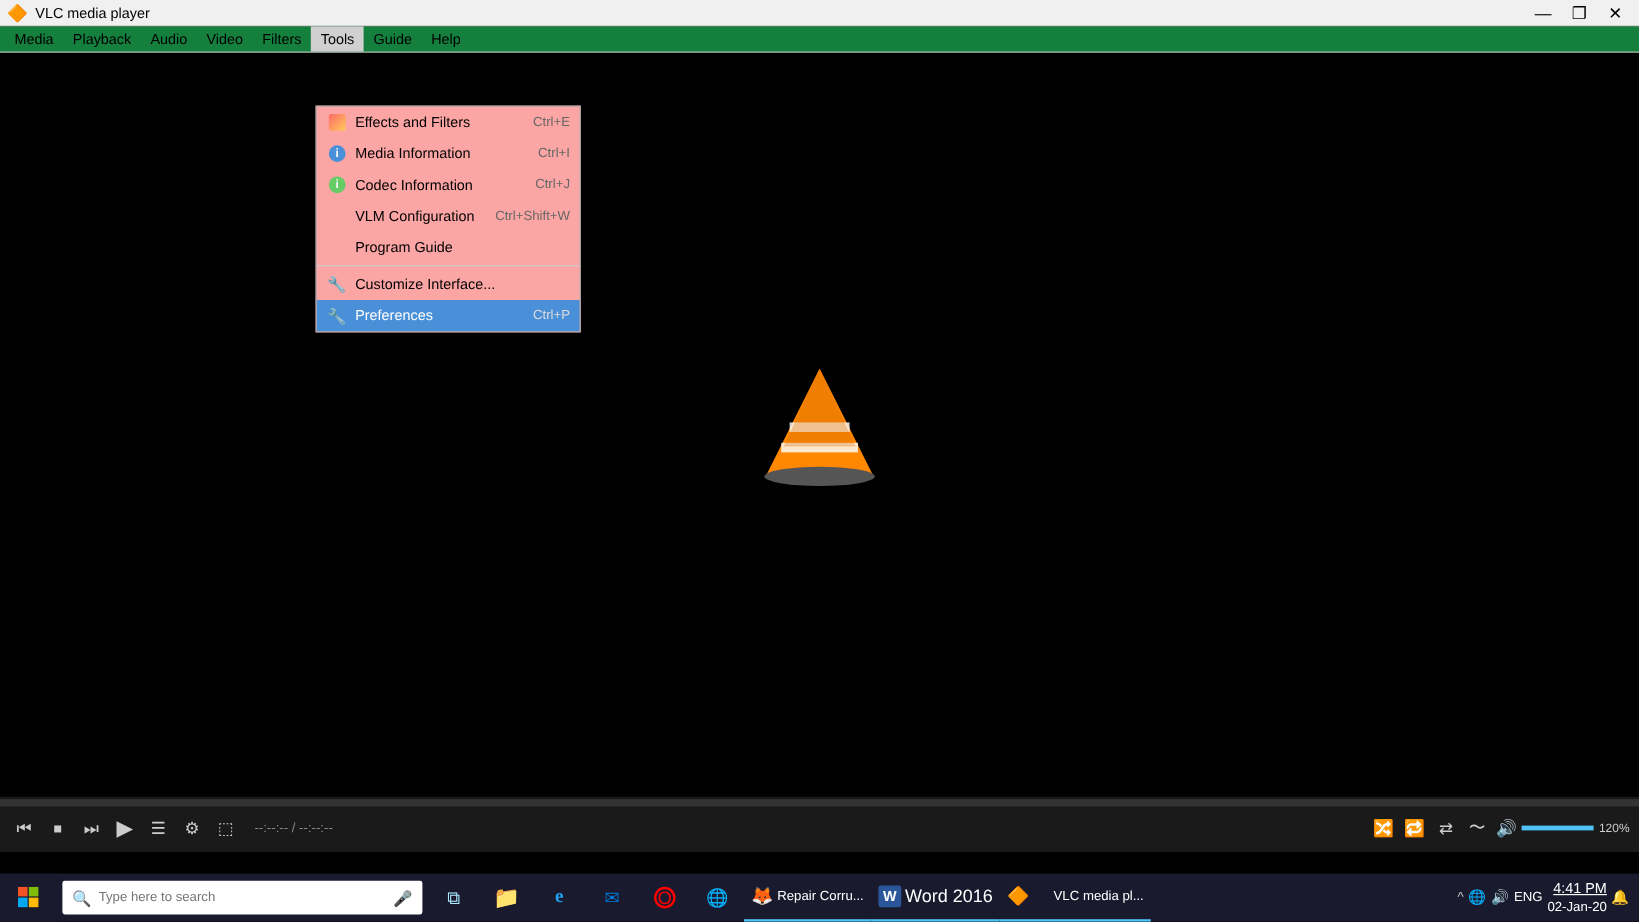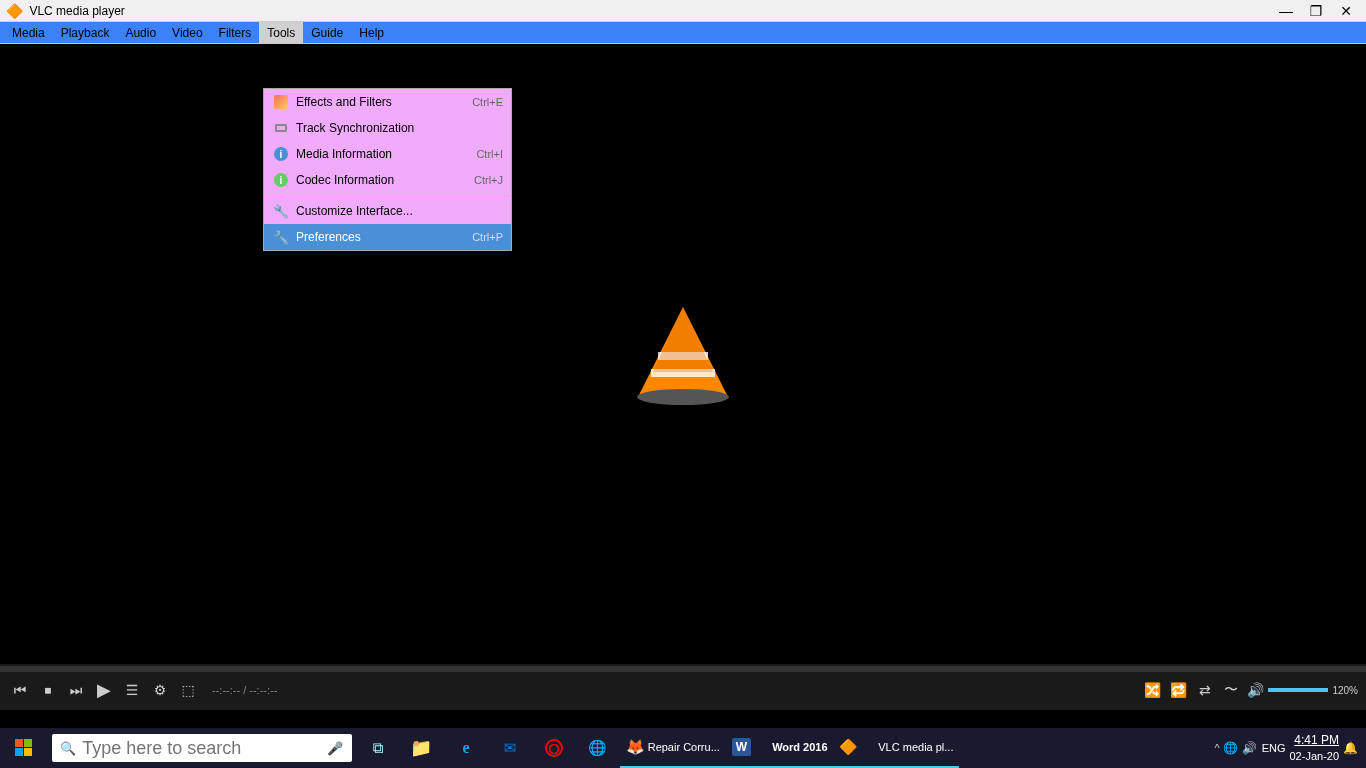--- a/index.html
+++ b/index.html
@@ -17,21 +17,21 @@
       border-bottom: 1px solid #ccc;
     }
     #titlebar-left { display: flex; align-items: center; gap: 6px; font-size: 12px; }
     #titlebar-controls { display: flex; gap: 2px; }
     .titlebar-btn { width: 28px; height: 22px; display: flex; align-items: center; justify-content: center; font-size: 14px; cursor: pointer; background: transparent; border: none; }
 
     
     #menubar {
       width: 100%;
       height: 22px;
-      background: #3b82f6;
+      background: #15803d;
       display: flex;
       align-items: center;
       padding: 0 4px;
       border-bottom: 1px solid #ccc;
     }
     .menu-item {
       padding: 2px 8px;
       cursor: pointer;
       font-size: 12px;
       height: 100%;
@@ -48,24 +48,24 @@
       display: flex;
       align-items: center;
       justify-content: center;
     }
 
     
     #tools-menu {
       position: absolute;
       top: 44px;
       left: 263px;
-      background: #f0abfc;
+      background: #fca5a5;
       border: 1px solid #aaa;
       box-shadow: 2px 2px 8px rgba(0,0,0,0.3);
-      width: 249px;
+      width: 221px;
       z-index: 1000;
     }
     .menu-row {
       display: flex;
       align-items: center;
       padding: 4px 8px;
       cursor: pointer;
       min-height: 24px;
       gap: 6px;
     }
@@ -292,45 +292,48 @@
   <div id="tools-menu">
 
     <div class="menu-row">
       <div class="menu-icon">
         <div class="icon-effects"></div>
       </div>
       <span class="menu-label">Effects and Filters</span>
       <span class="menu-shortcut">Ctrl+E</span>
     </div>
 
-    <div class="menu-row">
-      <div class="menu-icon">
-        <div class="icon-sync"></div>
-      </div>
-      <span class="menu-label">Track Synchronization</span>
-      <span class="menu-shortcut"></span>
-    </div>
 
     <div class="menu-row">
       <div class="menu-icon">
         <div class="icon-info">i</div>
       </div>
       <span class="menu-label">Media Information</span>
       <span class="menu-shortcut">Ctrl+I</span>
     </div>
 
     <div class="menu-row">
       <div class="menu-icon">
         <div class="icon-codec">i</div>
       </div>
       <span class="menu-label">Codec Information</span>
       <span class="menu-shortcut">Ctrl+J</span>
     </div>
 
-
+    <div class="menu-row">
+      <div class="menu-icon"></div>
+      <span class="menu-label">VLM Configuration</span>
+      <span class="menu-shortcut">Ctrl+Shift+W</span>
+    </div>
+
+    <div class="menu-row">
+      <div class="menu-icon"></div>
+      <span class="menu-label">Program Guide</span>
+      <span class="menu-shortcut"></span>
+    </div>
 
 
     <div class="menu-separator"></div>
 
     <div class="menu-row">
       <div class="menu-icon">
         <span class="icon-wrench">🔧</span>
       </div>
       <span class="menu-label">Customize Interface...</span>
       <span class="menu-shortcut"></span>
@@ -386,21 +389,21 @@
     <svg width="18" height="18" viewBox="0 0 18 18">
       <rect x="0" y="0" width="8" height="8" fill="#f35325"></rect>
       <rect x="9" y="0" width="8" height="8" fill="#81bc06"></rect>
       <rect x="0" y="9" width="8" height="8" fill="#05a6f0"></rect>
       <rect x="9" y="9" width="8" height="8" fill="#ffba08"></rect>
     </svg>
   </div>
 
   <div id="search-area">
     <span style="color:#888; font-size:13px;">🔍</span>
-    <input type="text" style="font-size: 18px; color: rgb(51, 51, 51);" placeholder="Type here to search">
+    <input type="text" style="font-size: 11px; color: rgb(51, 51, 51);" placeholder="Type here to search">
     <span style="color:#888; font-size:13px;">🎤</span>
   </div>
 
   <div class="taskbar-app" style="color:#aef;">
     <span style="font-size:15px;">⧉</span>
   </div>
 
   <div class="taskbar-app">
     <span style="font-size:18px;">📁</span>
   </div>
@@ -415,21 +418,21 @@
   </div>
   <div class="taskbar-app">
     <span style="font-size:15px; color:#1da1f2;">🌐</span>
   </div>
   <div class="taskbar-app" style="border-bottom: 2px solid #4fc3f7;">
     <span style="font-size:15px;">🦊</span>
     <span style="color:#fff; font-size:11px; margin-left:3px;">Repair Corru...</span>
   </div>
   <div class="taskbar-app" style="border-bottom: 2px solid #4fc3f7;">
     <span style="background:#2b579a; color:#fff; font-size:12px; font-weight:bold; padding:2px 4px; border-radius:2px;">W</span>
-    <span style="color:#fff; font-size:11px; margin-left:21px;font-weight:bold;">Word 2016</span>
+    <span style="color:#fff; font-size:15px; margin-left:3px;">Word 2016</span>
   </div>
   <div class="taskbar-app active">
     <span style="font-size:15px;">🔶</span>
     <span style="color:#fff; font-size:11px; margin-left:20px;">VLC media pl...</span>
   </div>
 
   <div id="system-tray">
     <span style="color:#ccc; font-size:11px;">^</span>
     <span style="font-size:12px;">🌐</span>
     <span style="font-size:12px;">🔊</span>

